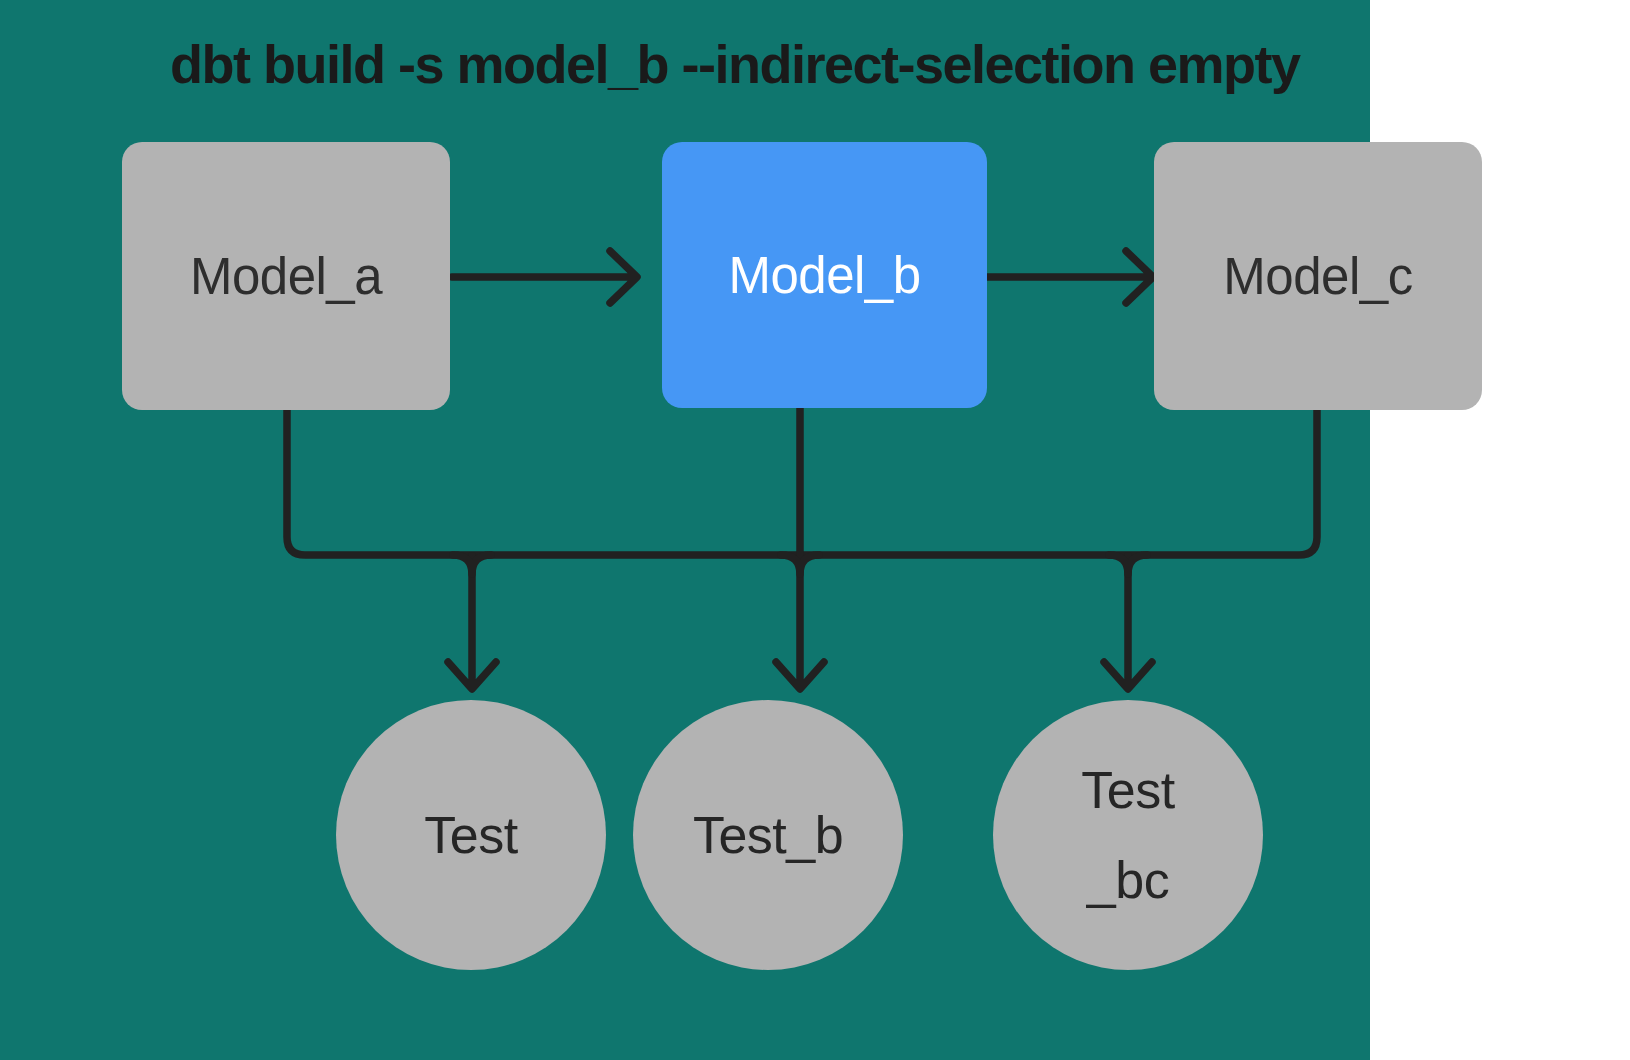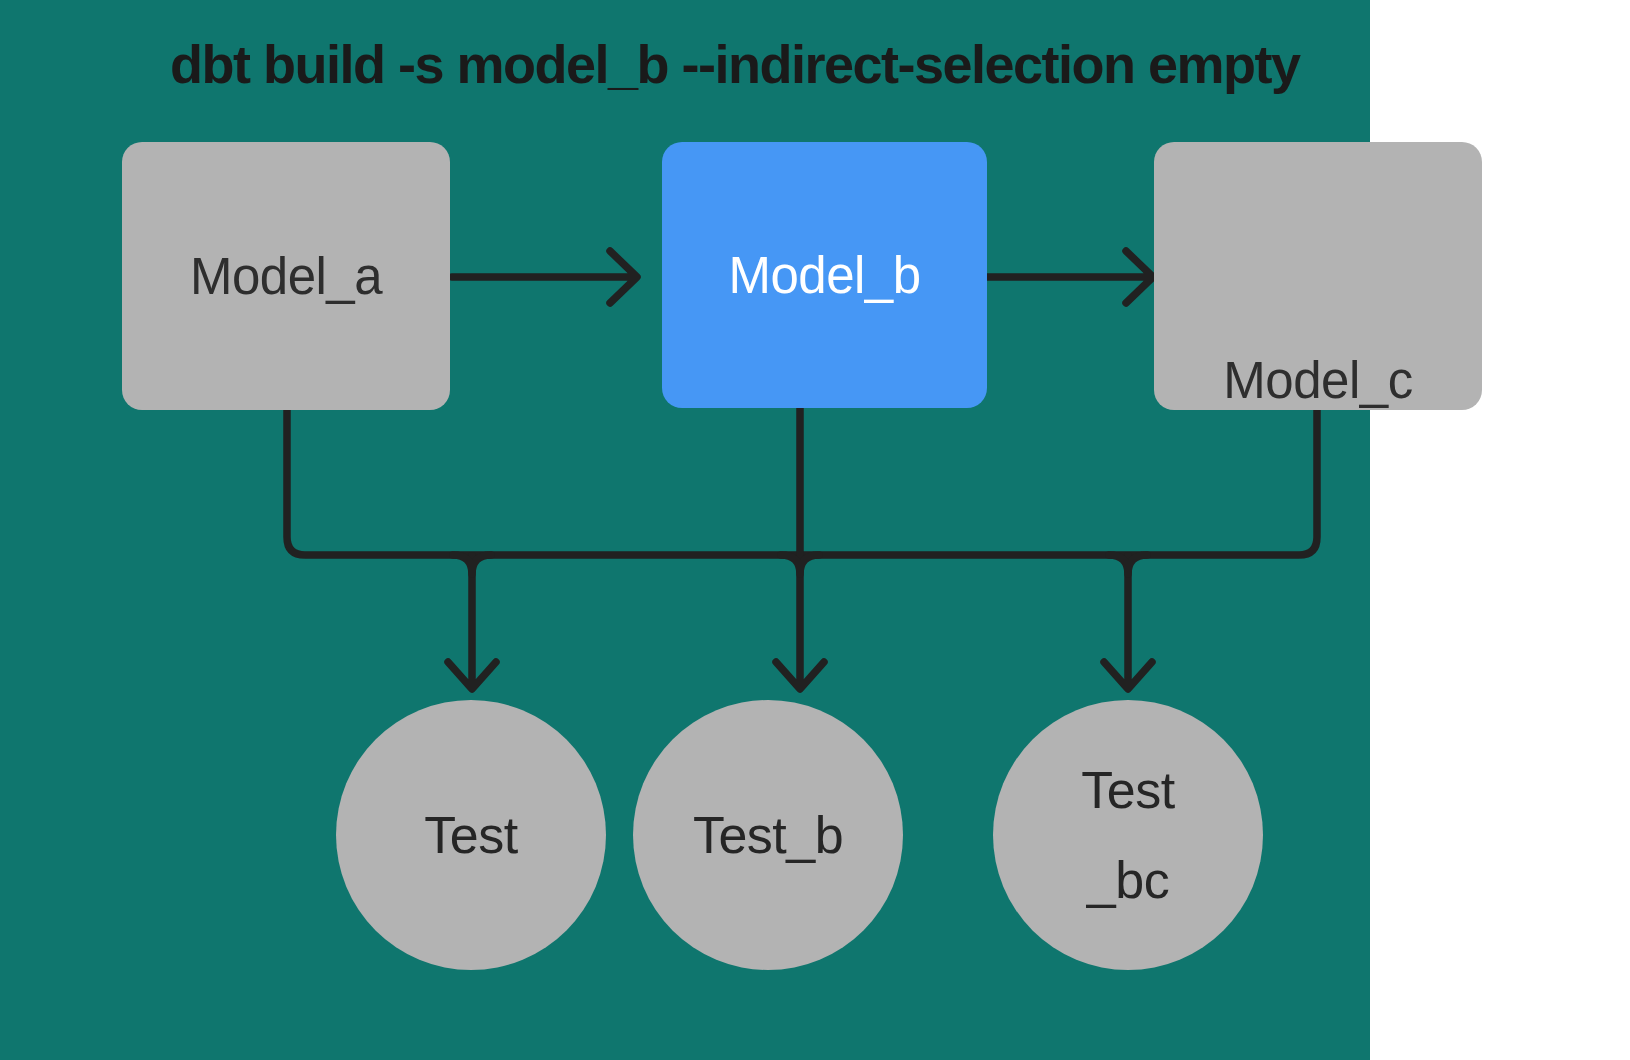--- a/index.html
+++ b/index.html
@@ -57,21 +57,21 @@
     color: #2e2e2e;
   }
   .node-box.selected {
     background: #4697f5;
     color: #ffffff;
     height: 266px;
     width: 325px;
   }
   #model-a { left: 122px; }
   #model-b { left: 638px; margin-left: 24px; }
-  #model-c { left: 1154px; align-items: flex-end; }
+  #model-c { left: 1154px; }
   .test-circle {
     position: absolute;
     top: 700px;
     width: 270px;
     height: 270px;
     border-radius: 50%;
     background: #b3b3b3;
     display: flex;
     flex-direction: column;
     align-items: center;

